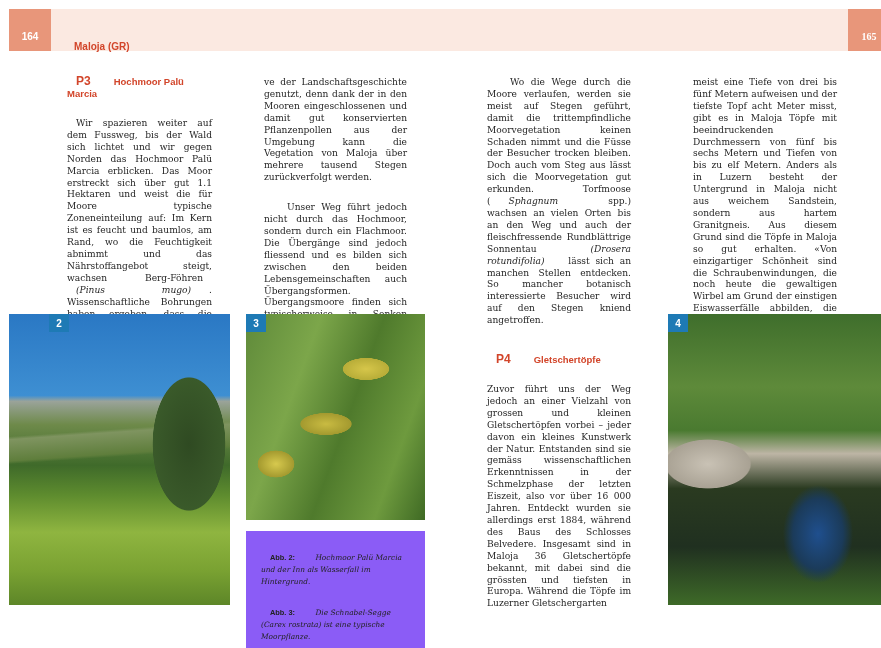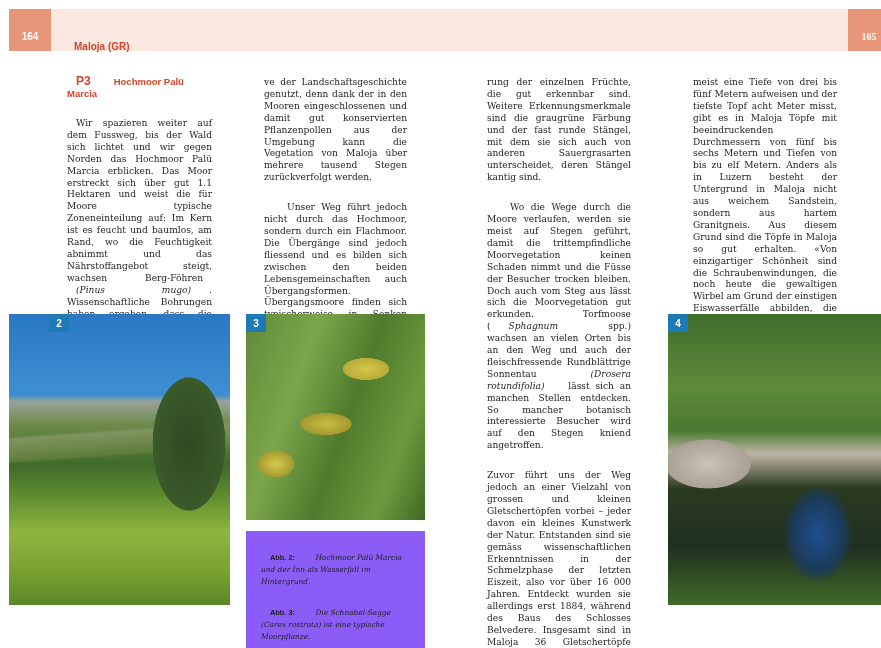--- a/index.html
+++ b/index.html
@@ -69,22 +69,24 @@
   </div>
   <p><span>Wir spazieren weiter auf dem Fussweg, bis der Wald sich lichtet und wir gegen Norden das Hochmoor Palü Marcia erblicken. Das Moor erstreckt sich über gut 1.1 Hektaren und weist die für Moore typische Zoneneinteilung auf: Im Kern ist es feucht und baumlos, am Rand, wo die Feuchtigkeit abnimmt und das Nährstoffangebot steigt, wachsen Berg-Föhren </span><em>(Pinus mugo)</em><span>. Wissenschaftliche Bohrungen haben ergeben, dass die Torfschicht eine beeindruckende Tiefe von acht Metern aufweist. Kein Wunder, denn wie weitere Untersuchungen gezeigt haben, wachsen die Hochmoore von Maloja seit der letzten Eiszeit, also seit rund 16 000 Jahren. Damit gehört das Moor Palü Marcia nicht nur zu den höchstgelegenen, sondern auch zu den ältesten Mooren Europas. In der Wissenschaft werden Moore gerne als Archi-</span></p>
 </div>
 
 <div class="col" style="left:237px; top:50px; width:179px;">
   <p>ve der Landschaftsgeschichte genutzt, denn dank der in den Mooren eingeschlossenen und damit gut konservierten Pflanzenpollen aus der Umgebung kann die Vegetation von Maloja über mehrere tausend Stegen zurückverfolgt werden.</p>
   <p class="indent"><span>Unser Weg führt jedoch nicht durch das Hochmoor, sondern durch ein Flachmoor. Die Übergänge sind jedoch fliessend und es bilden sich zwischen den beiden Lebensgemeinschaften auch Übergangsformen. Übergangsmoore finden sich typischerweise in Senken neben Hochmooren, manchmal flossartig auf Wasserflächen oder in wasserhaltigen Vertiefungen, sogenannten Schlenken. Eine typische Art von solchen, in der Schweiz sehr seltenen, Übergangsmooren ist die Schnabel-Segge </span><em>(Carex rostrata)</em><span>, ein Sauergras. Diesen Namen trägt die Segge aufgrund der schnabelartigen Verlänge-</span></p>
 </div>
 
 <div class="col" style="left:460px; top:50px; width:180px;">
-  <p>rung der einzelnen Früchte, die gut erkennbar sind. Weitere Erkennungsmerkmale sind die graugrüne Färbung und der fast runde Stängel, mit dem sie sich auch von anderen Sauergrasarten unterscheidet, deren Stängel kantig sind.</p>
   <p class="indent"><span>Wo die Wege durch die Moore verlaufen, werden sie meist auf Stegen geführt, damit die trittempfindliche Moorvegetation keinen Schaden nimmt und die Füsse der Besucher trocken bleiben. Doch auch vom Steg aus lässt sich die Moorvegetation gut erkunden. Torfmoose (</span><em>Sphagnum</em><span> spp.) wachsen an vielen Orten bis an den Weg und auch der fleischfressende Rundblättrige Sonnentau </span><em>(Drosera rotundifolia)</em><span> lässt sich an manchen Stellen entdecken. So mancher botanisch interessierte Besucher wird auf den Stegen kniend angetroffen.</span></p>
+  <div class="sec-head" style="margin-top:8px;">
+    <span class="num">P4</span><span>Gletschertöpfe</span>
+  </div>
   <p>Zuvor führt uns der Weg jedoch an einer Vielzahl von grossen und kleinen Gletschertöpfen vorbei – jeder davon ein kleines Kunstwerk der Natur. Entstanden sind sie gemäss wissenschaftlichen Erkenntnissen in der Schmelzphase der letzten Eiszeit, also vor über 16 000 Jahren. Entdeckt wurden sie allerdings erst 1884, während des Baus des Schlosses Belvedere. Insgesamt sind in Maloja 36 Gletschertöpfe bekannt, mit dabei sind die grössten und tiefsten in Europa. Während die Töpfe im Luzerner Gletschergarten</p>
 </div>
 
 <div class="col" style="left:659px; top:50px; width:180px;margin-left:7px;">
   <p>meist eine Tiefe von drei bis fünf Metern aufweisen und der tiefste Topf acht Meter misst, gibt es in Maloja Töpfe mit beeindruckenden Durchmessern von fünf bis sechs Metern und Tiefen von bis zu elf Metern. Anders als in Luzern besteht der Untergrund in Maloja nicht aus weichem Sandstein, sondern aus hartem Granitgneis. Aus diesem Grund sind die Töpfe in Maloja so gut erhalten. «Von einzigartiger Schönheit sind die Schraubenwindungen, die noch heute die gewaltigen Wirbel am Grund der einstigen Eiswasserfälle abbilden, die vor Jahrtausenden hier niedergingen.» (R. Staub, 1952)</p>
   <p class="indent">Anders als im Gletschergarten Cavaglia werden die Gletschertöpfe im Naturschutzgebiet von Pro Natura bewusst nicht geputzt, angebohrt oder freigelegt, sondern als abwechslungsreiche Kleinstlebensräume belassen. Hier lassen sich im Wechsel von</p>
 </div>
 
 <div class="photo" id="photo2">
   <div class="photo-badge">2</div>

